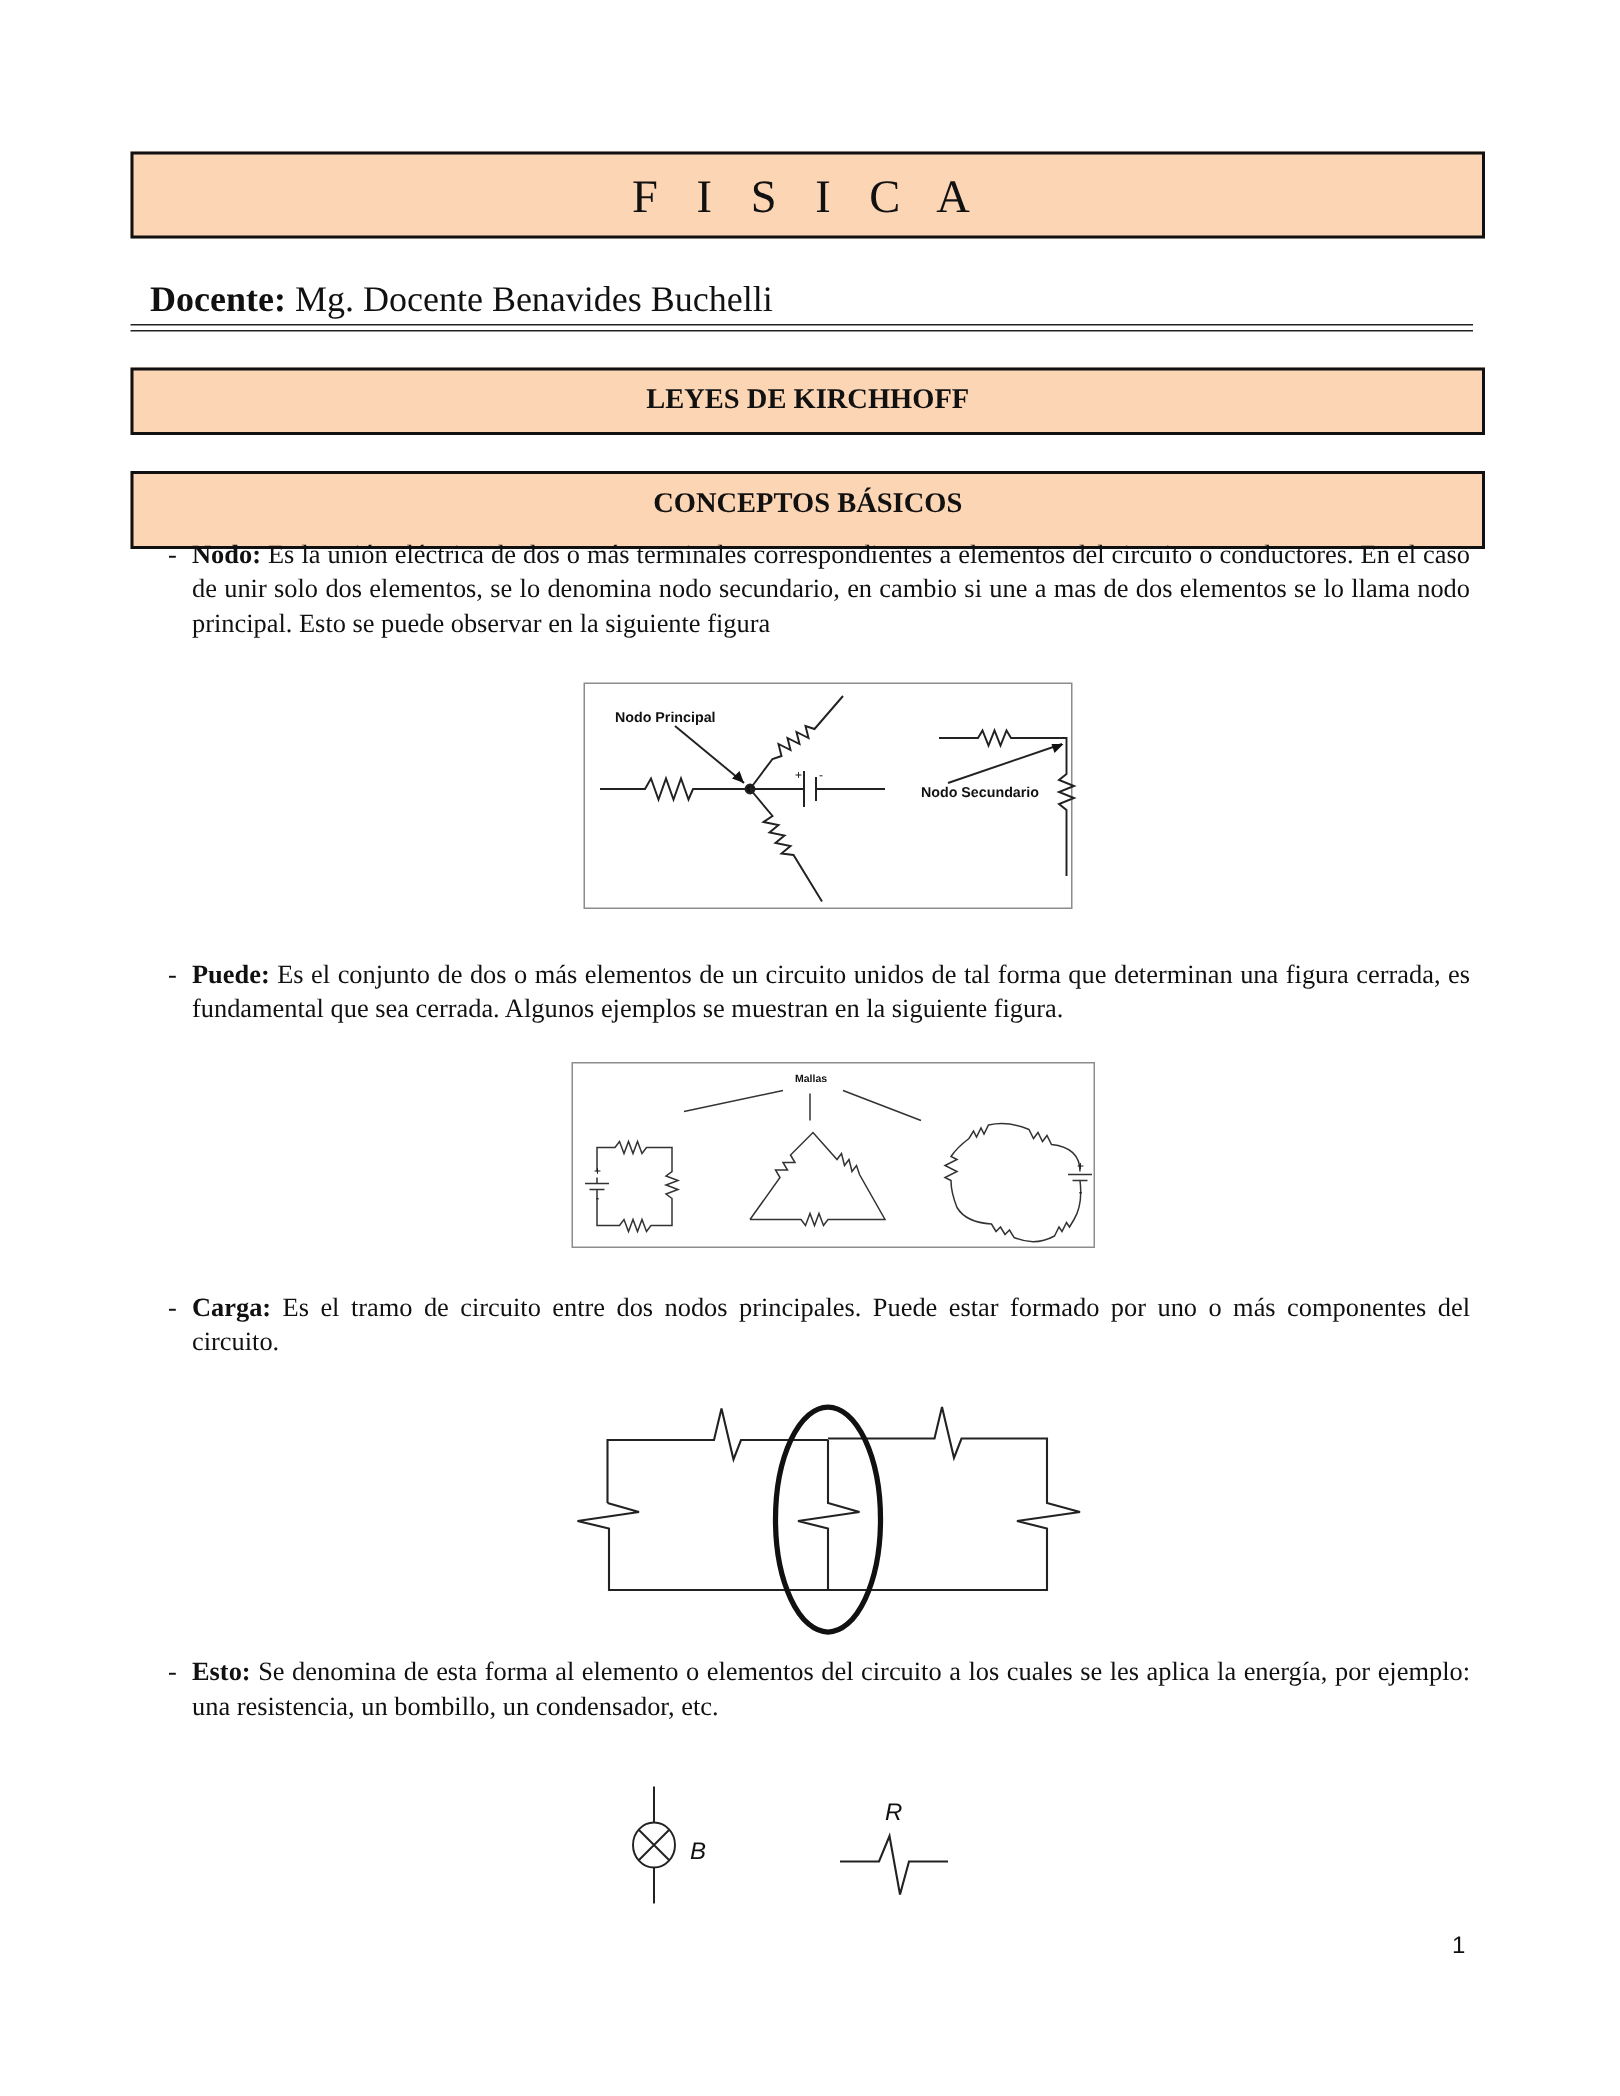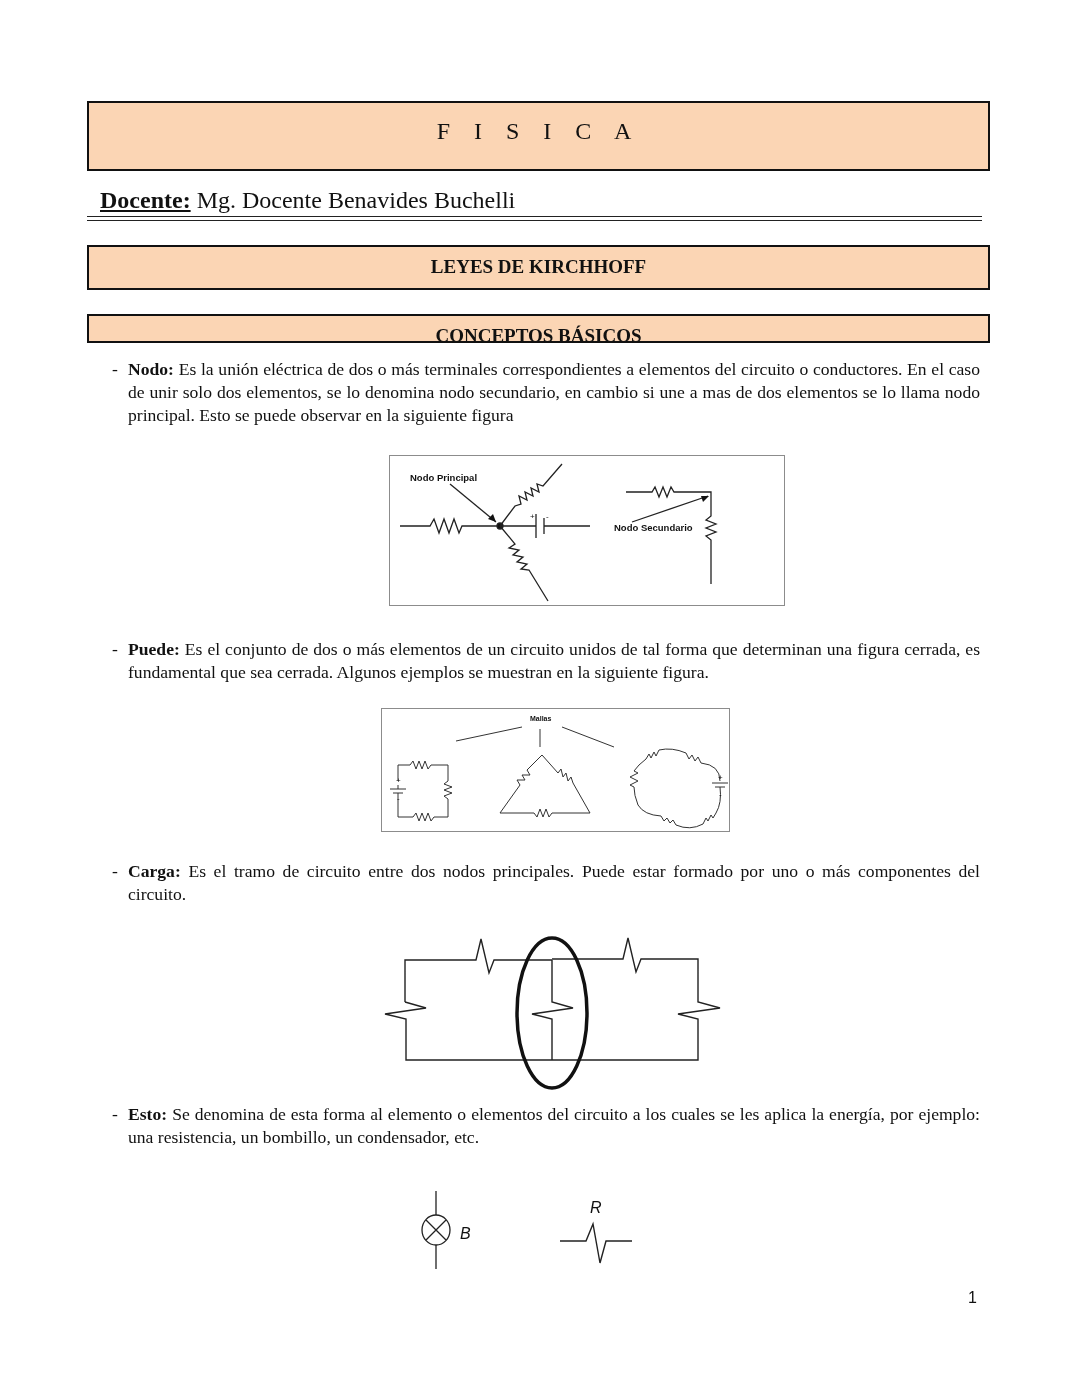--- a/index.html
+++ b/index.html
@@ -1,40 +1,40 @@
 <!DOCTYPE html>
 <html><head>
 <meta charset="utf-8">
 <style>
   html, body { margin:0; padding:0; background:#ffffff; }
   body { width:1080px; height:1397px; position:relative; overflow:hidden;
          font-family:"Liberation Serif", serif; color:#111; }
   .box { position:absolute; left:87px; width:903px; background:#fbd5b4;
          border:2px solid #111; box-sizing:border-box; text-align:center; }
-  .box.title { top:101px; height:70px; font-size:24px; letter-spacing:9px;
+  .box.title { top:101px; height:58px; font-size:31px; letter-spacing:9px;
                line-height:56px; border-width:2.5px; }
   .box.section { font-weight:bold; font-size:19px; line-height:40px; }
   #leyes { top:245px; height:45px;font-family:Liberation Serif, serif; }
-  #conceptos { top:314px; height:29px; }
+  #conceptos { top:314px; height:52px; }
   .teacher { position:absolute; left:100px; top:187px; font-size:24px; }
-  .teacher b { font-weight:bold;text-decoration:underline; }
+  .teacher b { font-weight:bold; }
   .rule1 { position:absolute; left:87px; top:216px; width:895px; height:0;
            border-top:1.5px solid #222; }
   .rule2 { position:absolute; left:87px; top:219.5px; width:895px; height:0;
            border-top:1.5px solid #222; }
   .item { position:absolute; left:108px; width:872px; font-size:17.6px; line-height:23px; }
   .item .dash { position:absolute; left:4px; top:0; }
   .item .txt { margin-left:20px; text-align:justify; text-align-last:left; }
   .item .txt b { font-weight:bold; }
   #item-nodo { top:358px; }
   #item-malla { top:638px; }
   #item-rama { top:860px; }
   #item-carga { top:1103px; }
   .fig { position:absolute; }
-  #fig-nodo { left:389px; top:455px; width:396px; height:151px; border:1px solid #8c8c8c; box-sizing:border-box; }
+  #fig-nodo { left:389px; top:455px; width:326px; height:151px; border:1px solid #8c8c8c; box-sizing:border-box; }
   #fig-malla { left:381px; top:708px; width:349px; height:124px; border:1px solid #8c8c8c; box-sizing:border-box; }
   #fig-rama { left:380px; top:930px; width:345px; height:160px; }
   #fig-carga { left:410px; top:1185px; width:240px; height:90px; }
   svg text { font-family:"Liberation Sans", sans-serif; }
   .pagenum { position:absolute; left:968px; top:1289px; font-family:"Liberation Sans", sans-serif; font-size:16px; }
 </style>
 </head>
 <body>
 
 <div class="box title">

